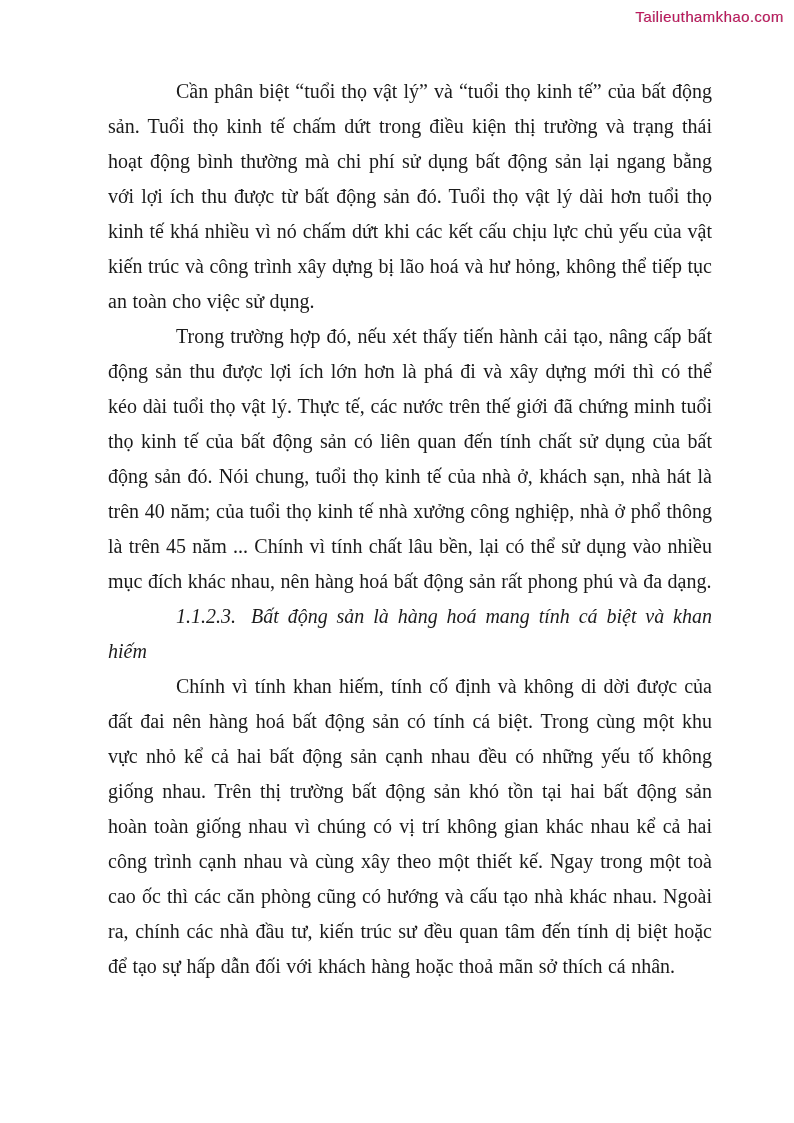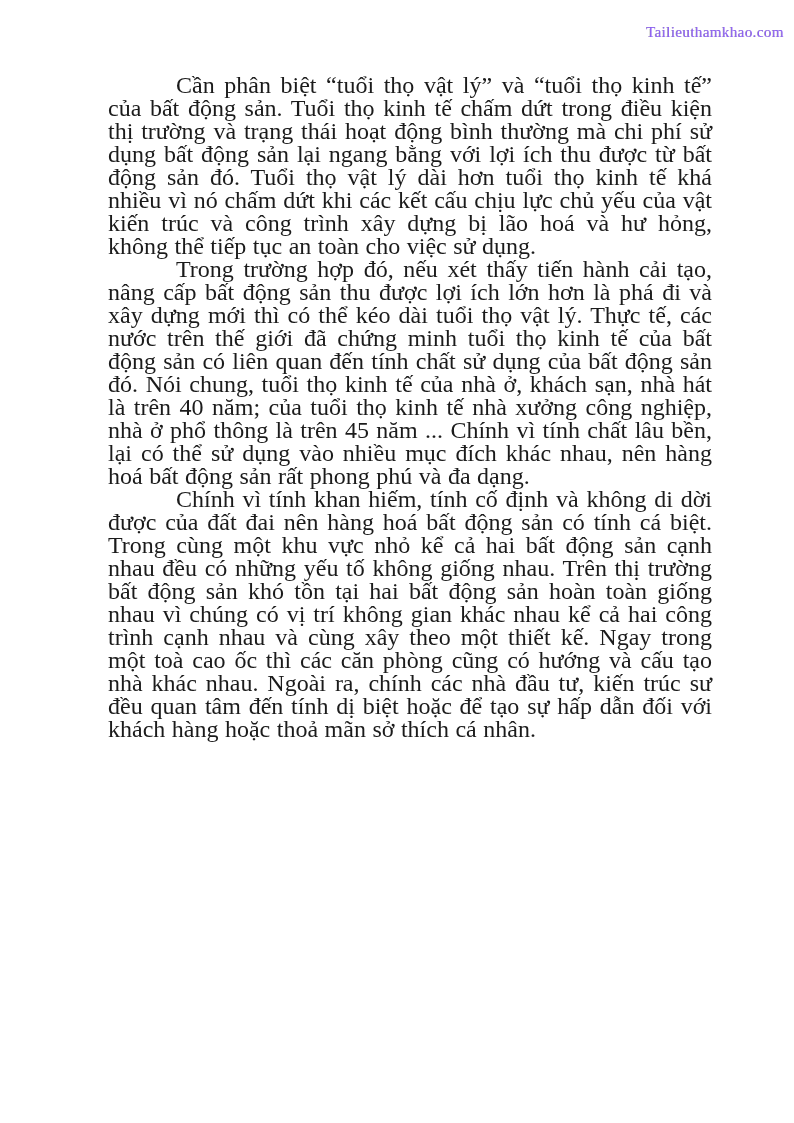--- a/index.html
+++ b/index.html
@@ -11,39 +11,39 @@
     position: relative;
     width: 794px;
     height: 1123px;
     background: #ffffff;
     overflow: hidden;
     font-family: "Liberation Serif", "DejaVu Serif", serif;
     color: #1b1b1b;
   }
   .watermark {
     position: absolute;
-    top: 24px;
+    top: 8px;
     right: 10px;
-    font-family: Liberation Serif, serif;
+    font-family: Liberation Sans, sans-serif;
     font-size: 15px;
     letter-spacing: 0.4px;
-    color: #8b5cf6;
+    color: #be185d;
     text-shadow: 1px 1px 0 #ffffff, -0.5px -0.5px 0 #adadad;
     user-select: none;
   }
   .content {
     position: absolute;
     left: 108px;
     top: 74px;
     width: 604px;
   }
   .content p {
     margin: 0;
-    font-size: 24px;
-    line-height: 23px;
+    font-size: 20px;
+    line-height: 35px;
     text-align: justify;
     text-indent: 68px;
     word-spacing: 0.5px;
   }
   .heading-para {
     font-style: italic;
     text-align: left;
   }
   .heading-num {
     margin-right: 15px;
@@ -55,18 +55,19 @@
 <div class="page">
 
   <div class="watermark">Tailieuthamkhao.com</div>
 
   <div class="content">
 
     <p class="body-para">Cần phân biệt “tuổi thọ vật lý” và “tuổi thọ kinh tế” của bất động sản. Tuổi thọ kinh tế chấm dứt trong điều kiện thị trường và trạng thái hoạt động bình thường mà chi phí sử dụng bất động sản lại ngang bằng với lợi ích thu được từ bất động sản đó. Tuổi thọ vật lý dài hơn tuổi thọ kinh tế khá nhiều vì nó chấm dứt khi các kết cấu chịu lực chủ yếu của vật kiến trúc và công trình xây dựng bị lão hoá và hư hỏng, không thể tiếp tục an toàn cho việc sử dụng.</p>
 
     <p class="body-para">Trong trường hợp đó, nếu xét thấy tiến hành cải tạo, nâng cấp bất động sản thu được lợi ích lớn hơn là phá đi và xây dựng mới thì có thể kéo dài tuổi thọ vật lý. Thực tế, các nước trên thế giới đã chứng minh tuổi thọ kinh tế của bất động sản có liên quan đến tính chất sử dụng của bất động sản đó. Nói chung, tuổi thọ kinh tế của nhà ở, khách sạn, nhà hát là trên 40 năm; của tuổi thọ kinh tế nhà xưởng công nghiệp, nhà ở phổ thông là trên 45 năm ... Chính vì tính chất lâu bền, lại có thể sử dụng vào nhiều mục đích khác nhau, nên hàng hoá bất động sản rất phong phú và đa dạng.</p>
 
+    <p class="heading-para"><span class="heading-num">1.1.2.3.</span><span class="heading-text">Bất động sản là hàng hoá mang tính cá biệt và khan hiếm</span></p>
 
 
     <p class="body-para">Chính vì tính khan hiếm, tính cố định và không di dời được của đất đai nên hàng hoá bất động sản có tính cá biệt. Trong cùng một khu vực nhỏ kể cả hai bất động sản cạnh nhau đều có những yếu tố không giống nhau. Trên thị trường bất động sản khó tồn tại hai bất động sản hoàn toàn giống nhau vì chúng có vị trí không gian khác nhau kể cả hai công trình cạnh nhau và cùng xây theo một thiết kế. Ngay trong một toà cao ốc thì các căn phòng cũng có hướng và cấu tạo nhà khác nhau. Ngoài ra, chính các nhà đầu tư, kiến trúc sư đều quan tâm đến tính dị biệt hoặc để tạo sự hấp dẫn đối với khách hàng hoặc thoả mãn sở thích cá nhân.</p>
 
   </div>
 </div>
 
 </body></html>

